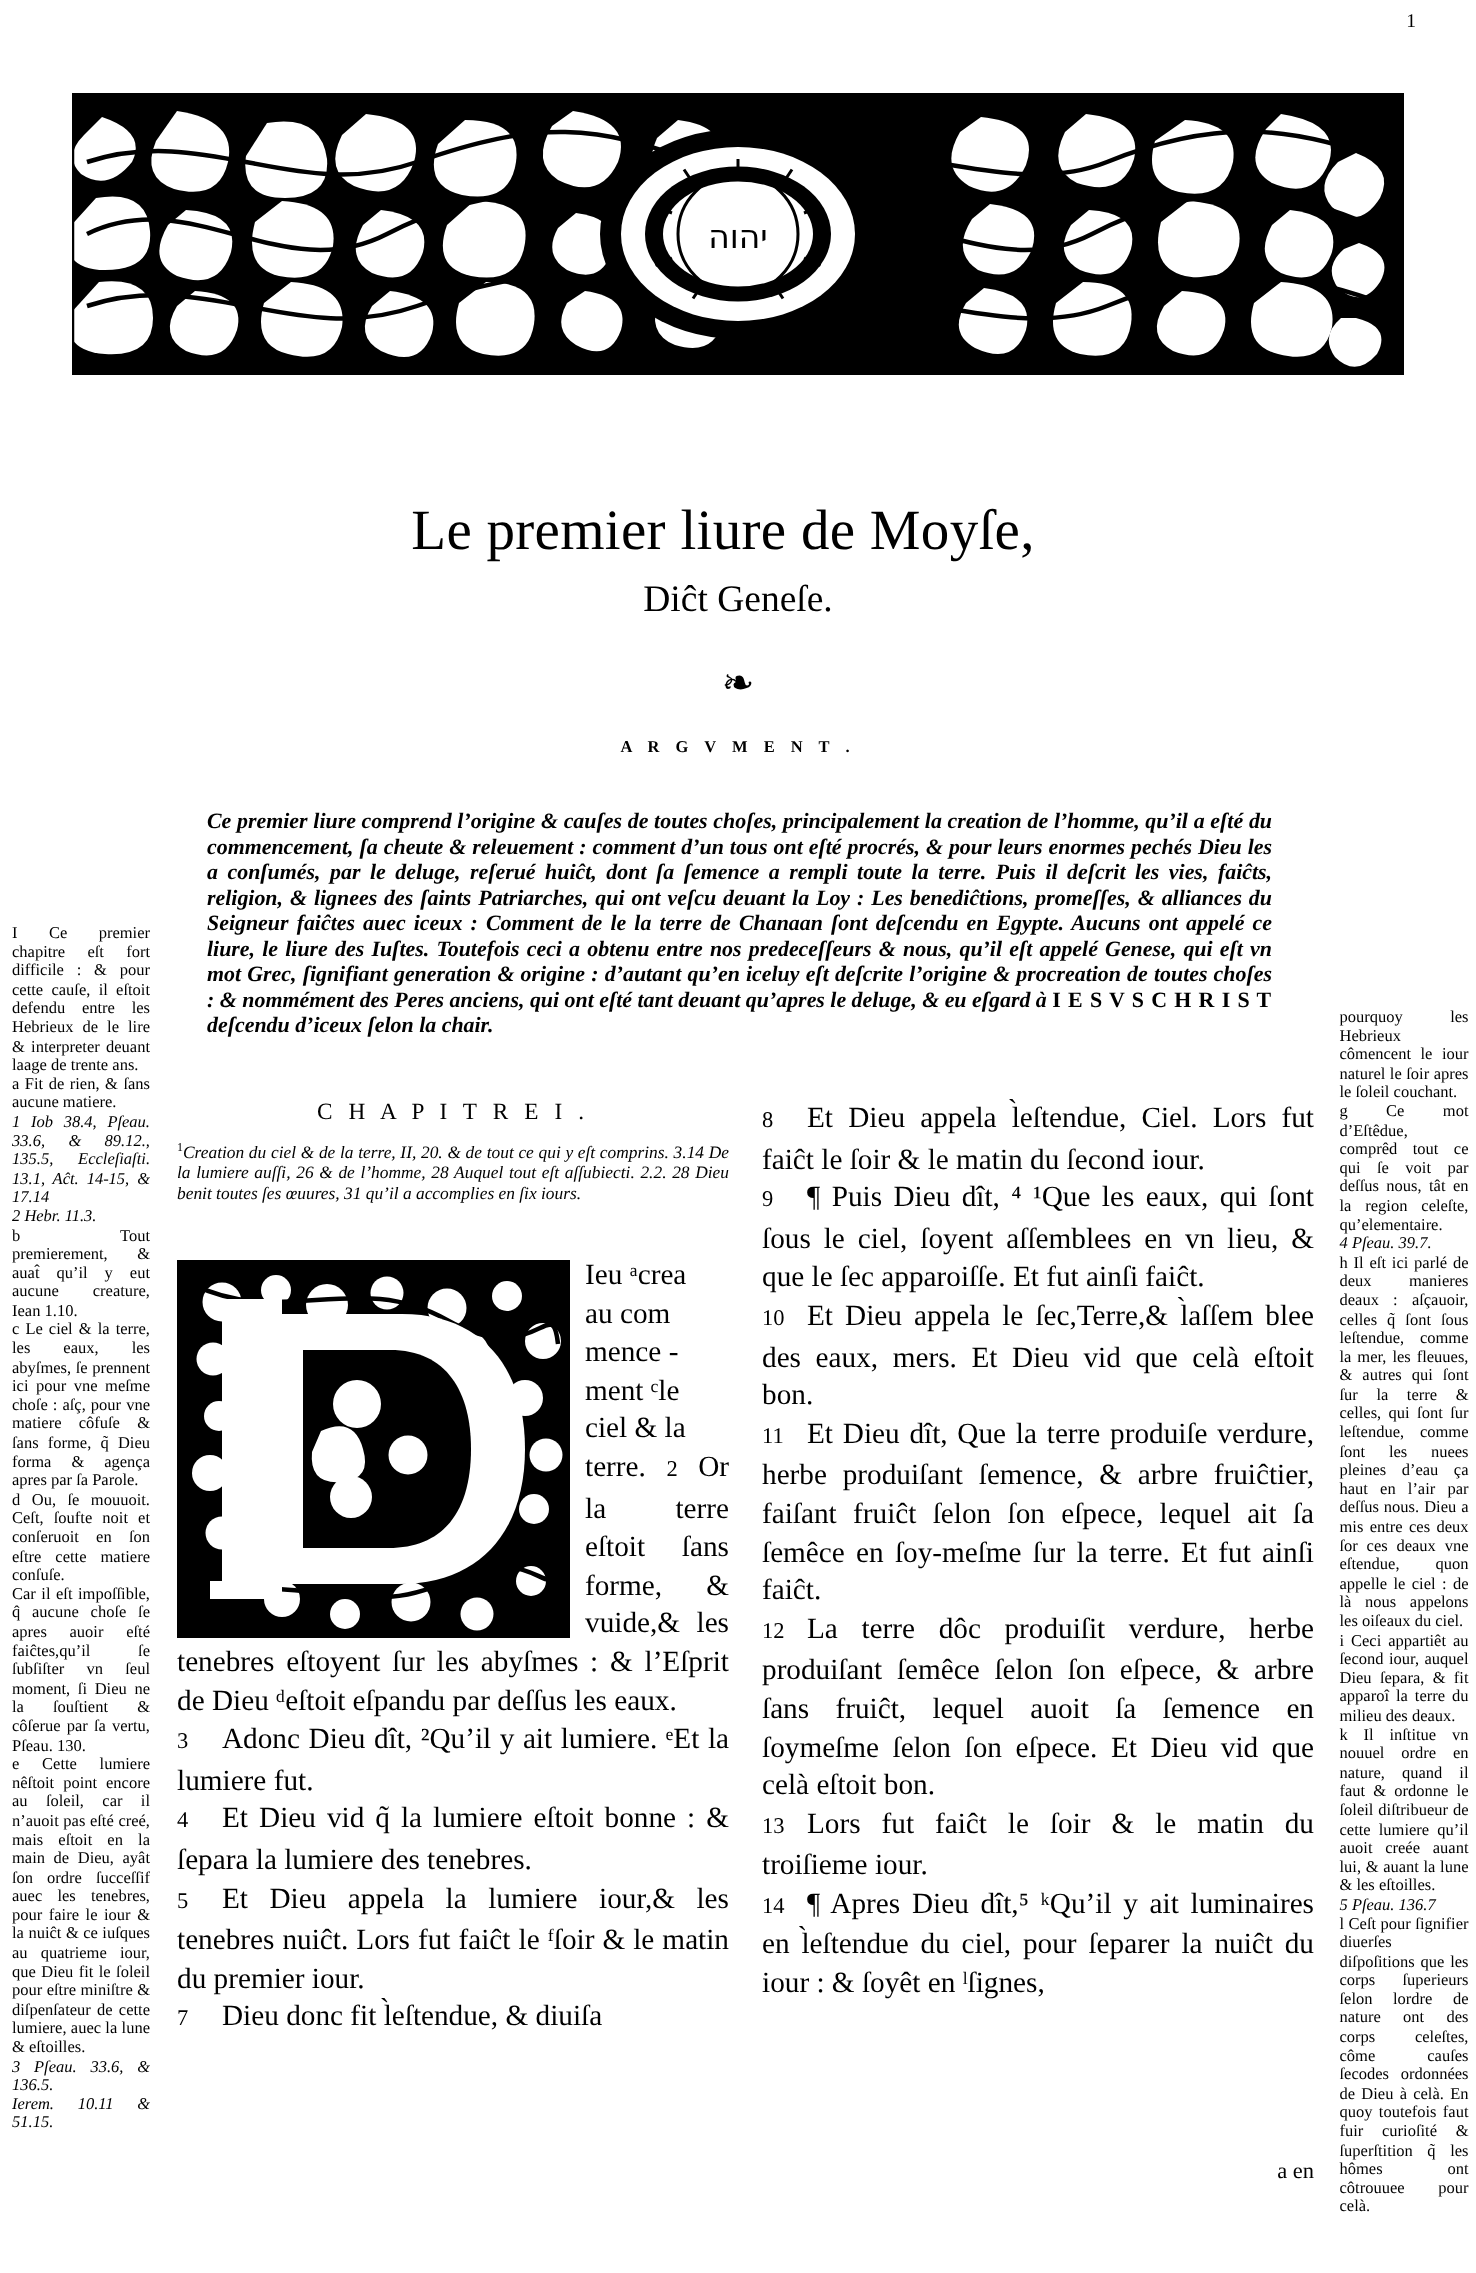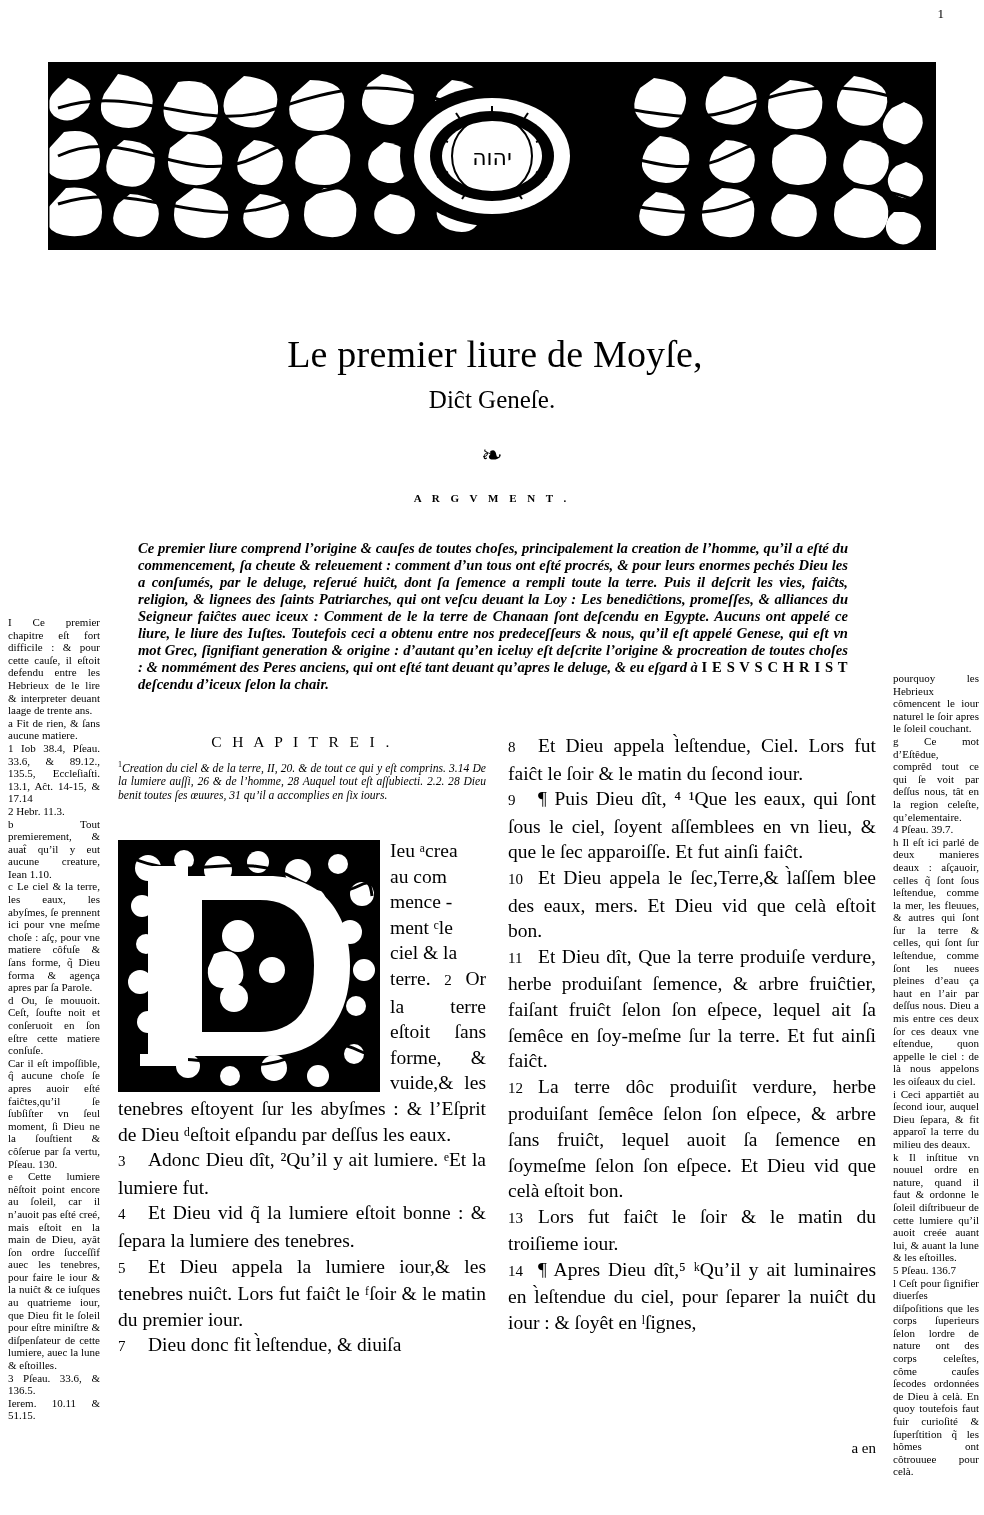--- a/index.html
+++ b/index.html
@@ -6,34 +6,34 @@
   body{width:984px;height:1515px;position:relative;font-family:"Liberation Serif",serif;color:#000;}
   .page{position:relative;width:984px;height:1515px;overflow:hidden;}
 
   .folio{position:absolute;top:6px;right:40px;font-size:13px;font-family:"Liberation Serif",serif;}
 
   
   .headpiece{position:absolute;left:48px;top:62px;width:888px;height:188px;border-radius:19px;}
   .headpiece svg{display:block;}
 
   
-  .title-main{position:absolute;left:17px;top:332px;width:956px;text-align:center;font-size:38px;letter-spacing:.2px;}
+  .title-main{position:absolute;left:4px;top:332px;width:956px;text-align:center;font-size:38px;letter-spacing:.2px;}
   .title-sub{position:absolute;left:0;top:386px;width:984px;text-align:center;font-size:25px;}
   .fleuron{position:absolute;left:0;top:443px;width:984px;text-align:center;font-size:26px;line-height:1;}
   .argument-head{position:absolute;left:0;top:492px;width:984px;text-align:center;font-size:11px;letter-spacing:4px;font-weight:600;}
 
   .argument{position:absolute;left:138px;top:540px;width:710px;font-style:italic;font-size:14.6px;line-height:17px;text-align:justify;font-weight:bold;}
   .argument .sc{font-style:normal;font-variant:small-caps;letter-spacing:.6px;}
 
   
   .margin-col{position:absolute;font-size:11px;line-height:12.6px;text-align:justify;font-family:"Liberation Serif",serif;}
   .margin-left{left:8px;top:616px;width:92px;}
   .margin-right{left:893px;top:672px;width:86px;}
   .margin-col p{margin:0 0 0 0;}
-  .margin-col .it{}
+  .margin-col .it{font-style:italic;}
 
   
   .chap-head{position:absolute;left:118px;top:733px;width:368px;text-align:center;font-size:15.5px;letter-spacing:3.4px;}
   .chap-summary{position:absolute;left:118px;top:758px;width:368px;font-style:italic;font-size:11.6px;line-height:13.4px;text-align:justify;}
   .chap-summary sup{font-size:8px;vertical-align:super;font-style:normal;}
 
   
   .col{position:absolute;font-size:19.5px;line-height:25.6px;text-align:justify;}
   .col-left{left:118px;top:838px;width:368px;}
   .col-right{left:508px;top:733px;width:368px;}

